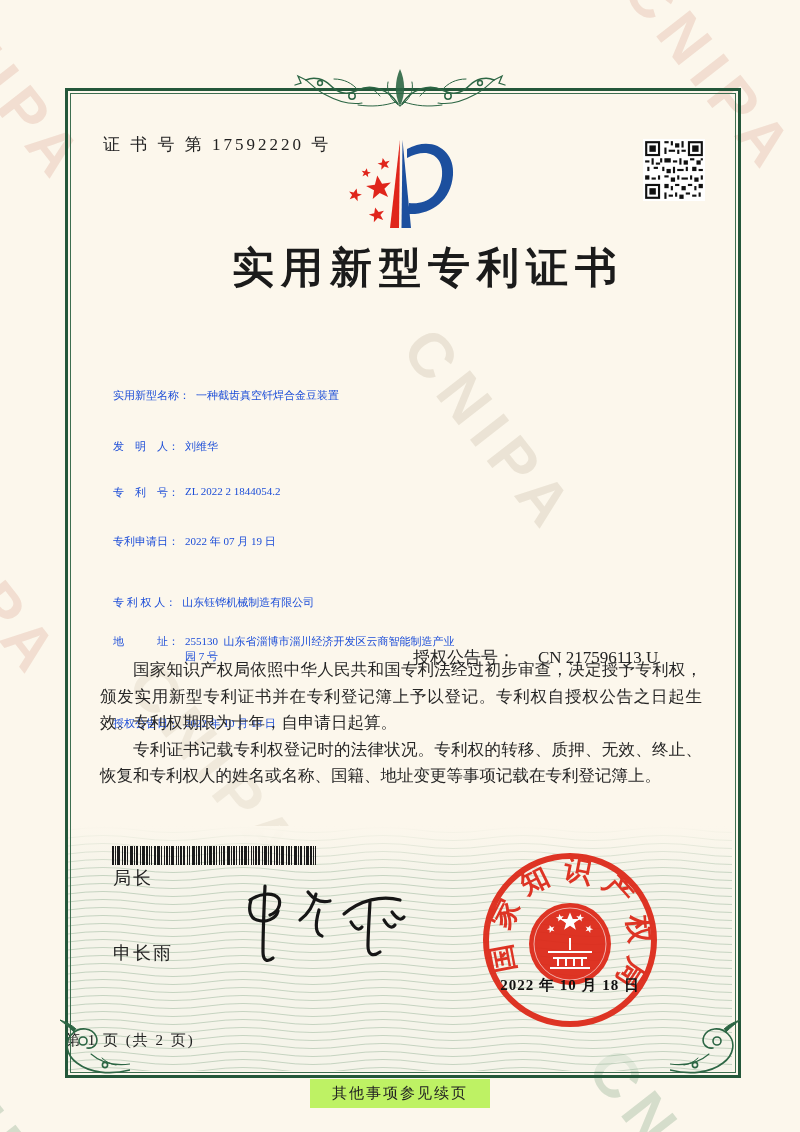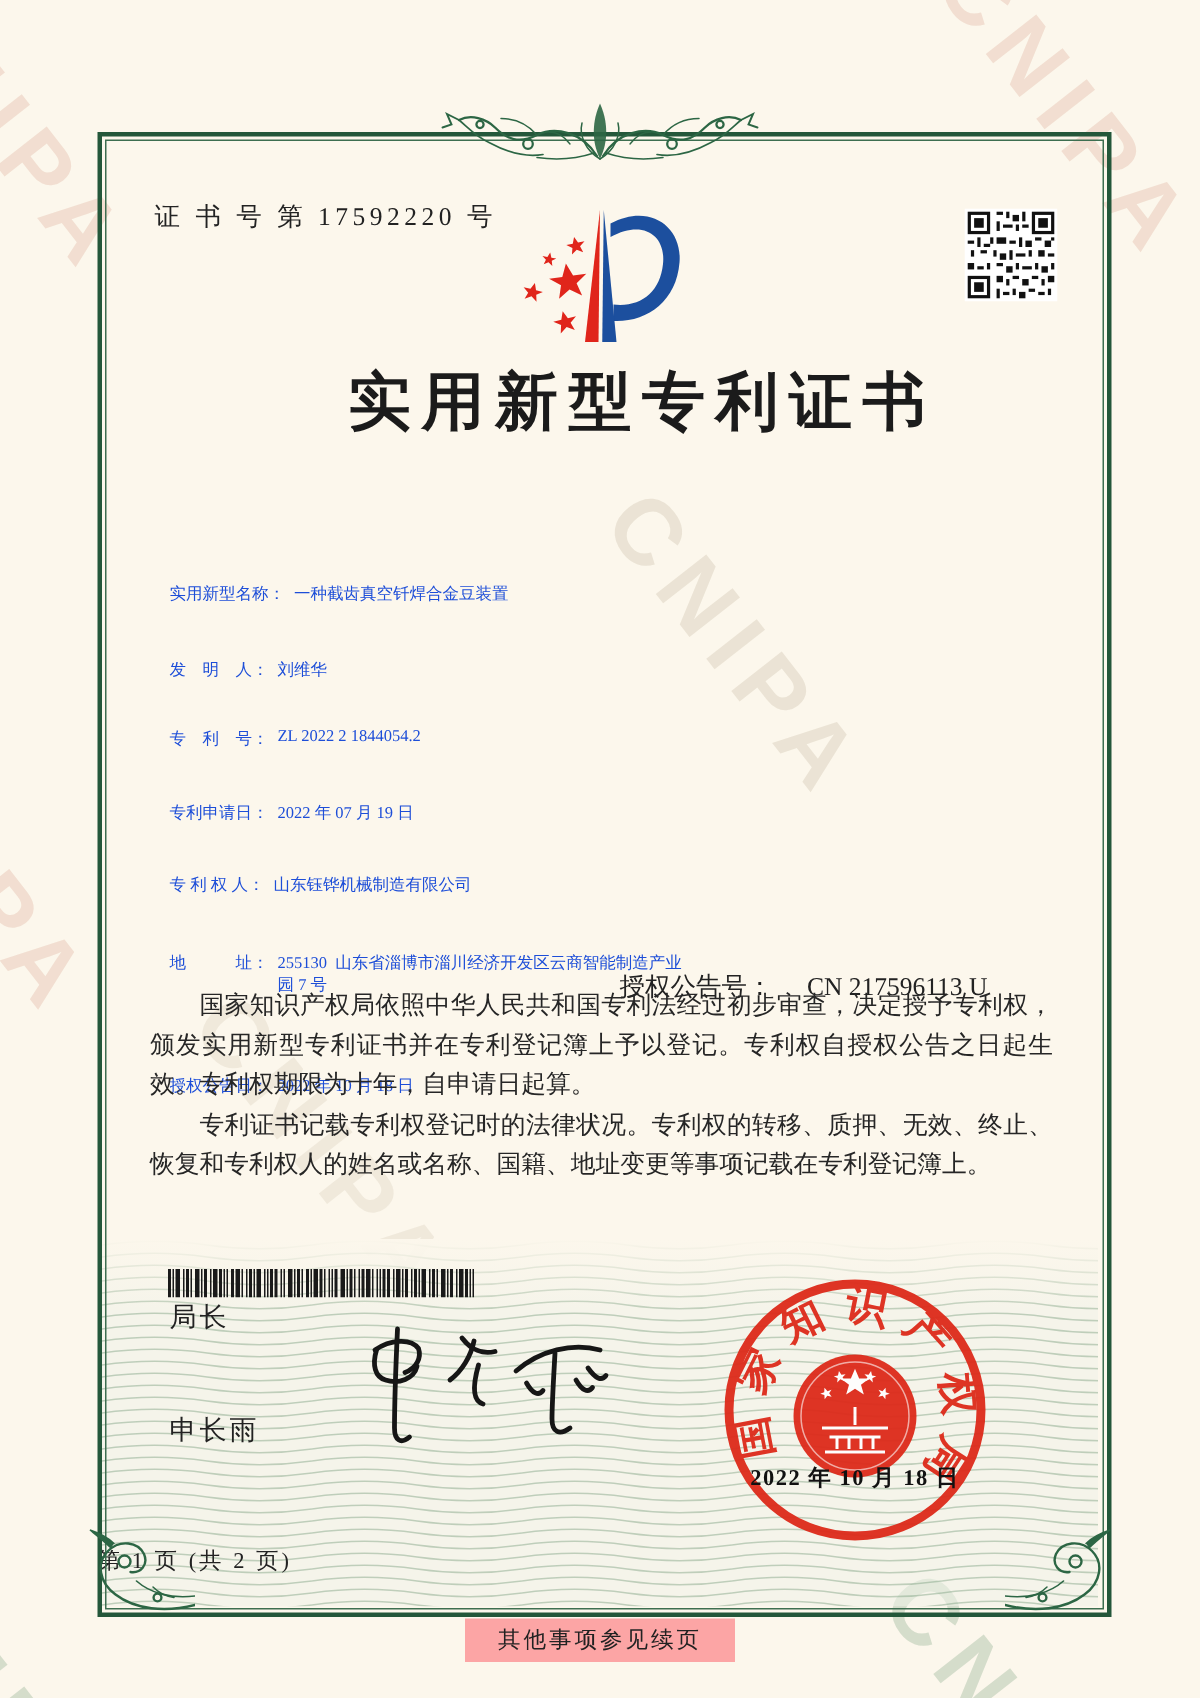--- a/index.html
+++ b/index.html
@@ -61,21 +61,21 @@
     left:485px;top:976px;width:170px;text-align:center;
     font-size:15px;font-weight:bold;color:#111;letter-spacing:1px;z-index:2;
   }
   .pageinfo{left:65px;top:1031px;width:670px;text-align:left;font-size:15px;color:#222;letter-spacing:2px;z-index:2;}
   .corner{z-index:4;pointer-events:none;}
   .corner.bl{left:58px;top:1018px;}
   .corner.br{left:670px;top:1018px;transform:scale(-1,1);}
   .top-ornament{left:290px;top:60px;z-index:4;pointer-events:none;}
   .contnote{
     left:400px;top:1079px;transform:translateX(-50%);
-    background:#fca5a5;padding:5px 22px;font-size:15px;color:#222;
+    background:#bef264;padding:5px 22px;font-size:15px;color:#222;
     letter-spacing:2px;z-index:2;white-space:nowrap;
   }
 </style>
 </head>
 <body>
 
 <span class="wm pink" style="left:-45px;top:-35px;">CNIPA</span>
 <span class="wm pink" style="left:665px;top:-45px;">CNIPA</span>
 <span class="wm tan" style="left:445px;top:315px;">CNIPA</span>
 <span class="wm pink" style="left:-70px;top:460px;">CNIPA</span>
@@ -209,21 +209,21 @@
 </div>
 <div class="abs field" style="top:395px;">
   <span class="lab">发　明　人：</span><span class="val">刘维华</span>
 </div>
 <div class="abs field" style="top:441px;">
   <span class="lab">专　利　号：</span><span class="val">ZL 2022 2 1844054.2</span>
 </div>
 <div class="abs field" style="top:490px;">
   <span class="lab">专利申请日：</span><span class="val">2022 年 07 月 19 日</span>
 </div>
-<div class="abs field" style="top:538px;">
+<div class="abs field" style="top:551px;">
   <span class="lab">专 利 权 人：</span><span class="val">山东钰铧机械制造有限公司</span>
 </div>
 <div class="abs field" style="top:590px;">
   <span class="lab">地　　　址：</span><span class="val">255130  山东省淄博市淄川经济开发区云商智能制造产业
 园 7 号</span>
 </div>
 <div class="abs field" style="top:672px;">
   <span class="lab">授权公告日：</span><span class="val">2022 年 10 月 18 日</span>
 </div>
 <div class="abs grant2" style="top:646px;">

